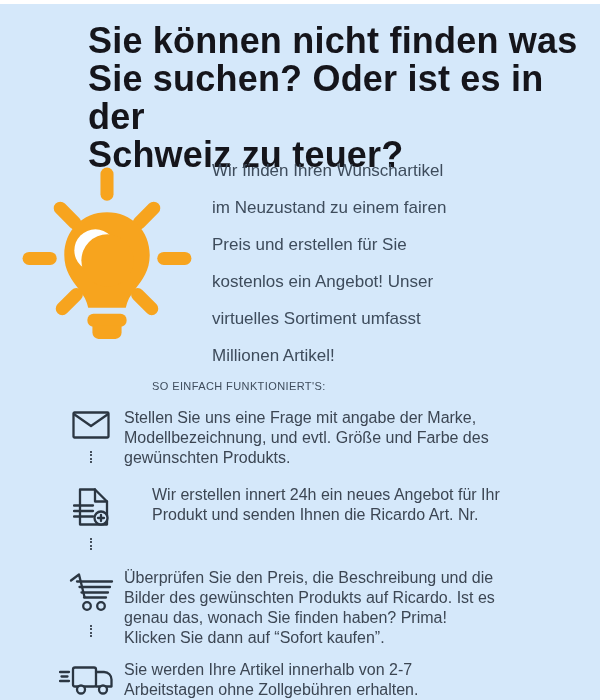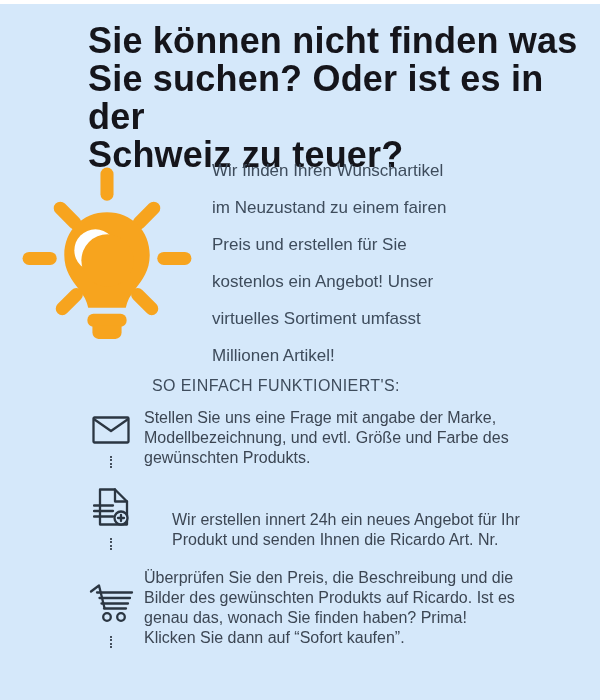--- a/index.html
+++ b/index.html
@@ -37,27 +37,27 @@
     position:absolute;left:212px;top:152px;width:372px;
     font-size:17px;line-height:37px;
     color:var(--body-text);
     white-space:pre-line;
   }
   .how-it-works{
     position:absolute;left:0;top:378px;width:600px;
   }
   .hiw-title{
     margin:0 0 14px 152px;
-    font-size:16px;line-height:16px;font-weight:400;
+    font-size:11px;line-height:16px;font-weight:400;
     letter-spacing:0.4px;
     color:var(--body-text);
   }
   .step-row{
-    display:flex;align-items:flex-end;
-    padding-left:78px;
+    display:flex;align-items:flex-start;
+    padding-left:58px;
   }
   .step-row.m1{margin-bottom:17px;}
   .step-row.m2{margin-bottom:18px;gap:28px;}
   .step-row.m3{margin-bottom:12px;}
   .icon-col{
     width:66px;flex-shrink:0;
     display:flex;flex-direction:column;align-items:center;
   }
   .icon-col svg{margin-top:3px;}
   .connector{
@@ -159,13 +159,28 @@
         </svg>
       </span>
       <div class="connector"></div>
     </div>
     <div class="step-text">Überprüfen Sie den Preis, die Beschreibung und die
 Bilder des gewünschten Produkts auf Ricardo. Ist es
 genau das, wonach Sie finden haben? Prima!
 Klicken Sie dann auf “Sofort kaufen”.</div>
   </div>
 
+  <div class="step-row">
+    <div class="icon-col">
+      <span>
+        <svg width="56" height="34" viewBox="0 0 56 34" class="line-icon truck-svg">
+          <path d="M1,9 L10,9 M2.5,13.5 L8.5,13.5 M1,18 L10,18"></path>
+          <rect x="14" y="4.5" width="23" height="19" rx="2"></rect>
+          <path d="M37,9 L45,9 C49.5,9 52.5,12.5 52.5,16.5 L52.5,23.5 L37,23.5"></path>
+          <circle cx="22" cy="26.5" r="4" fill="#d5e8fa"></circle>
+          <circle cx="44" cy="26.5" r="4" fill="#d5e8fa"></circle>
+        </svg>
+      </span>
+    </div>
+    <div class="step-text">Sie werden Ihre Artikel innerhalb von 2-7
+Arbeitstagen ohne Zollgebühren erhalten.</div>
+  </div>
 </section>
 
 </body></html>

